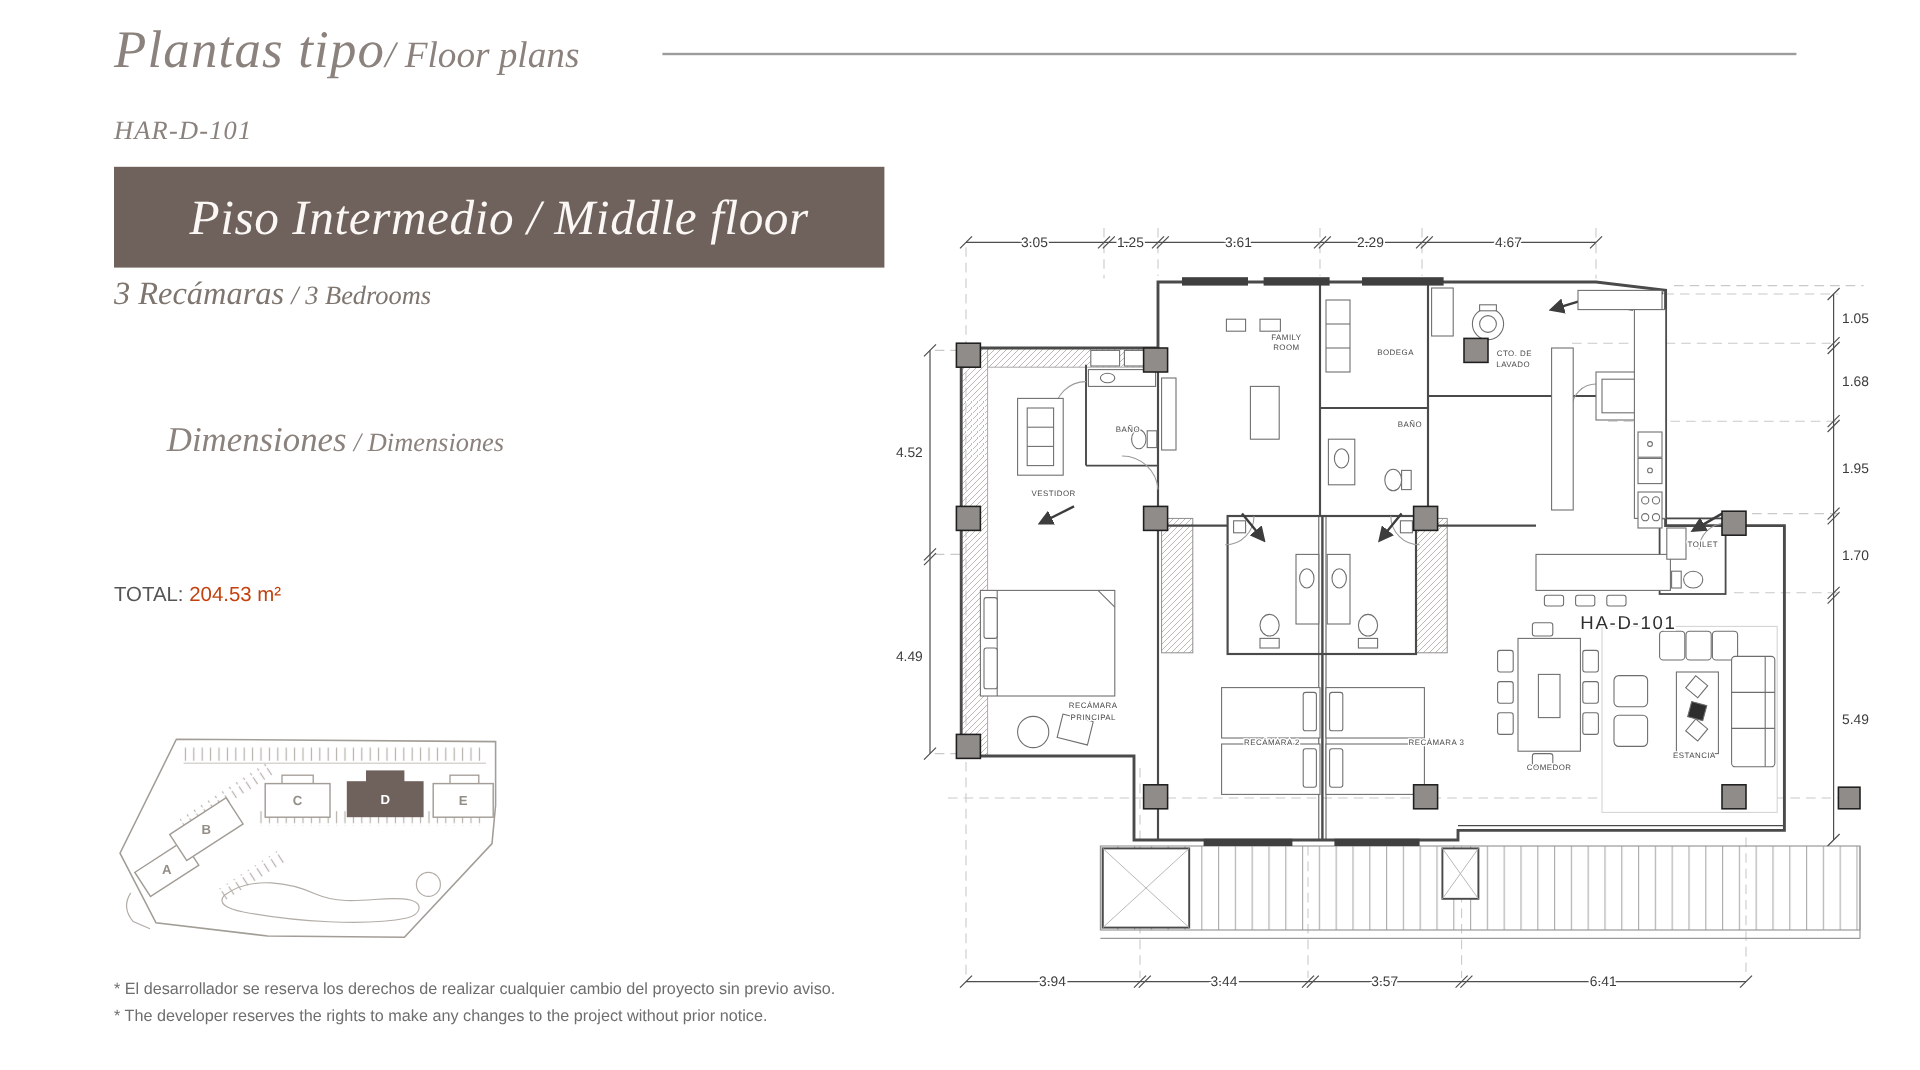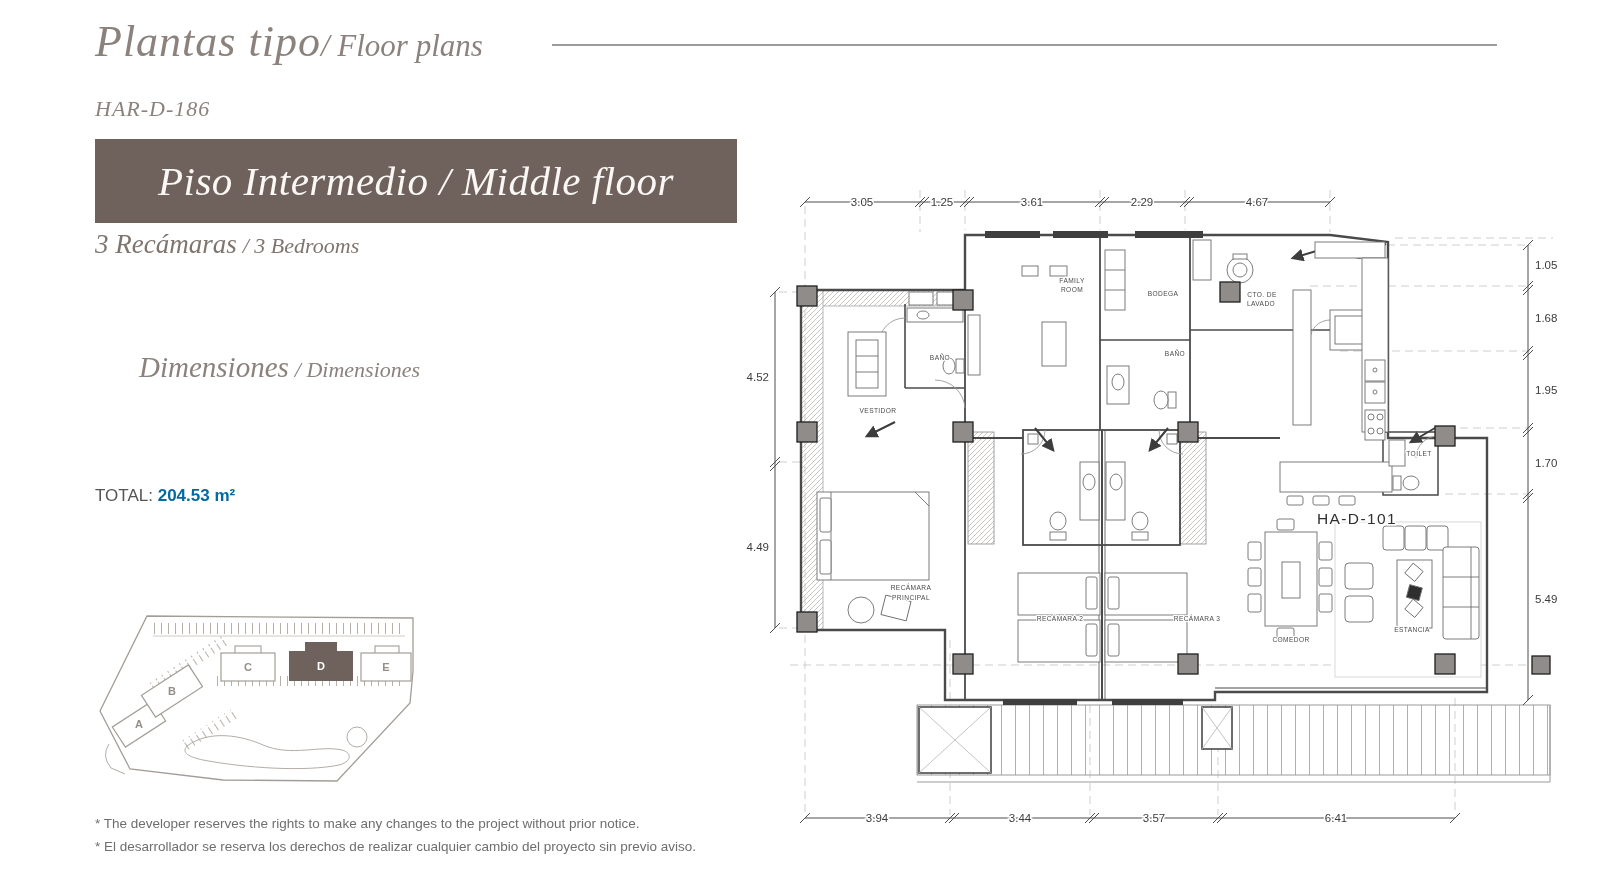--- a/index.html
+++ b/index.html
@@ -18,40 +18,40 @@
   .banner span{font:italic 41px/1 "Liberation Serif",serif;color:#faf7f5;letter-spacing:.5px;}
   .bedrooms{left:95px;top:228px;white-space:nowrap;}
   .bed-es{font:italic 27px/1.2 "Liberation Serif",serif;color:#7e756f;}
   .bed-en{font:italic 22px/1.2 "Liberation Serif",serif;color:#7e756f;margin-left:6px;}
   .dim-head{left:95px;top:350px;white-space:nowrap;}
   .dimh-es{font:italic 29px/1.2 "Liberation Serif",serif;color:#8b827d;margin-left:44px;}
   .dimh-en{font:italic 22px/1.2 "Liberation Serif",serif;color:#8b827d;margin-left:6px;}
   .areas{left:95px;top:406px;font-size:17px;line-height:29px;color:#555;}
   .areas .val{font-weight:bold;color:#3d3d3d;}
   .total{left:95px;top:486px;font-size:17px;color:#555;}
-  .total .val{font-weight:bold;color:#0369a1;}
+  .total .val{font-weight:normal;color:#c2410c;}
   .footnotes{left:95px;top:812px;font-size:13.5px;line-height:23px;color:#6e6e6e;}
 
   
   svg text{font-family:"Liberation Sans",sans-serif;}
   .dim{font-size:11.5px;fill:#3b3b3b;paint-order:stroke;stroke:#ffffff;stroke-width:3px;}
   .lbl{font-size:6.6px;fill:#4a4a4a;letter-spacing:.4px;paint-order:stroke;stroke:#ffffff;stroke-width:2px;}
   .code{font-size:15.5px;fill:#303030;letter-spacing:1.4px;paint-order:stroke;stroke:#ffffff;stroke-width:3px;}
   .map-letter{font-size:11px;font-weight:bold;fill:#948e88;}
   .map-letter-hl{font-size:11px;font-weight:bold;fill:#ffffff;}
 </style>
 </head>
 <body>
 
 <div class="abs title-row">
   <span class="title-es">Plantas tipo</span><span class="title-en">/ Floor plans</span>
 </div>
 <div class="abs rule"></div>
 
-<div class="abs unit-code">HAR-D-186</div>
+<div class="abs unit-code">HAR-D-101</div>
 
 <div class="abs banner">
   <span>Piso Intermedio / Middle floor</span>
 </div>
 
 <div class="abs bedrooms">
   <span class="bed-es">3 Recámaras</span><span class="bed-en">/ 3 Bedrooms</span>
 </div>
 
 <div class="abs dim-head">
@@ -106,22 +106,22 @@
   <path d="M14,148 Q6,160 16,172 L30,178" fill="none" stroke="#b3ada7" stroke-width="1"></path>
 
   <text x="44" y="132" text-anchor="middle" class="map-letter">A</text>
   <text x="77" y="99" text-anchor="middle" class="map-letter">B</text>
   <text x="153" y="75" text-anchor="middle" class="map-letter">C</text>
   <text x="226" y="74" text-anchor="middle" class="map-letter-hl">D</text>
   <text x="291" y="75" text-anchor="middle" class="map-letter">E</text>
 </svg>
 
 <div class="abs footnotes">
+  <div>* El desarrollador se reserva los derechos de realizar cualquier cambio del proyecto sin previo aviso.</div>
   <div>* The developer reserves the rights to make any changes to the project without prior notice.</div>
-  <div>* El desarrollador se reserva los derechos de realizar cualquier cambio del proyecto sin previo aviso.</div>
 </div>
 
 <svg class="abs" style="left:735px;top:170px;" width="840" height="680" viewBox="0 0 840 680">
   <defs>
     <pattern id="hatch" width="5" height="5" patternUnits="userSpaceOnUse">
       <path d="M0,5 L5,0" stroke="#bcb6b0" stroke-width="0.8"></path>
     </pattern>
     <pattern id="planks" width="14" height="70" patternUnits="userSpaceOnUse">
       <line x1="0.5" y1="0" x2="0.5" y2="70" stroke="#b0b0b0" stroke-width="1"></line>
     </pattern>

